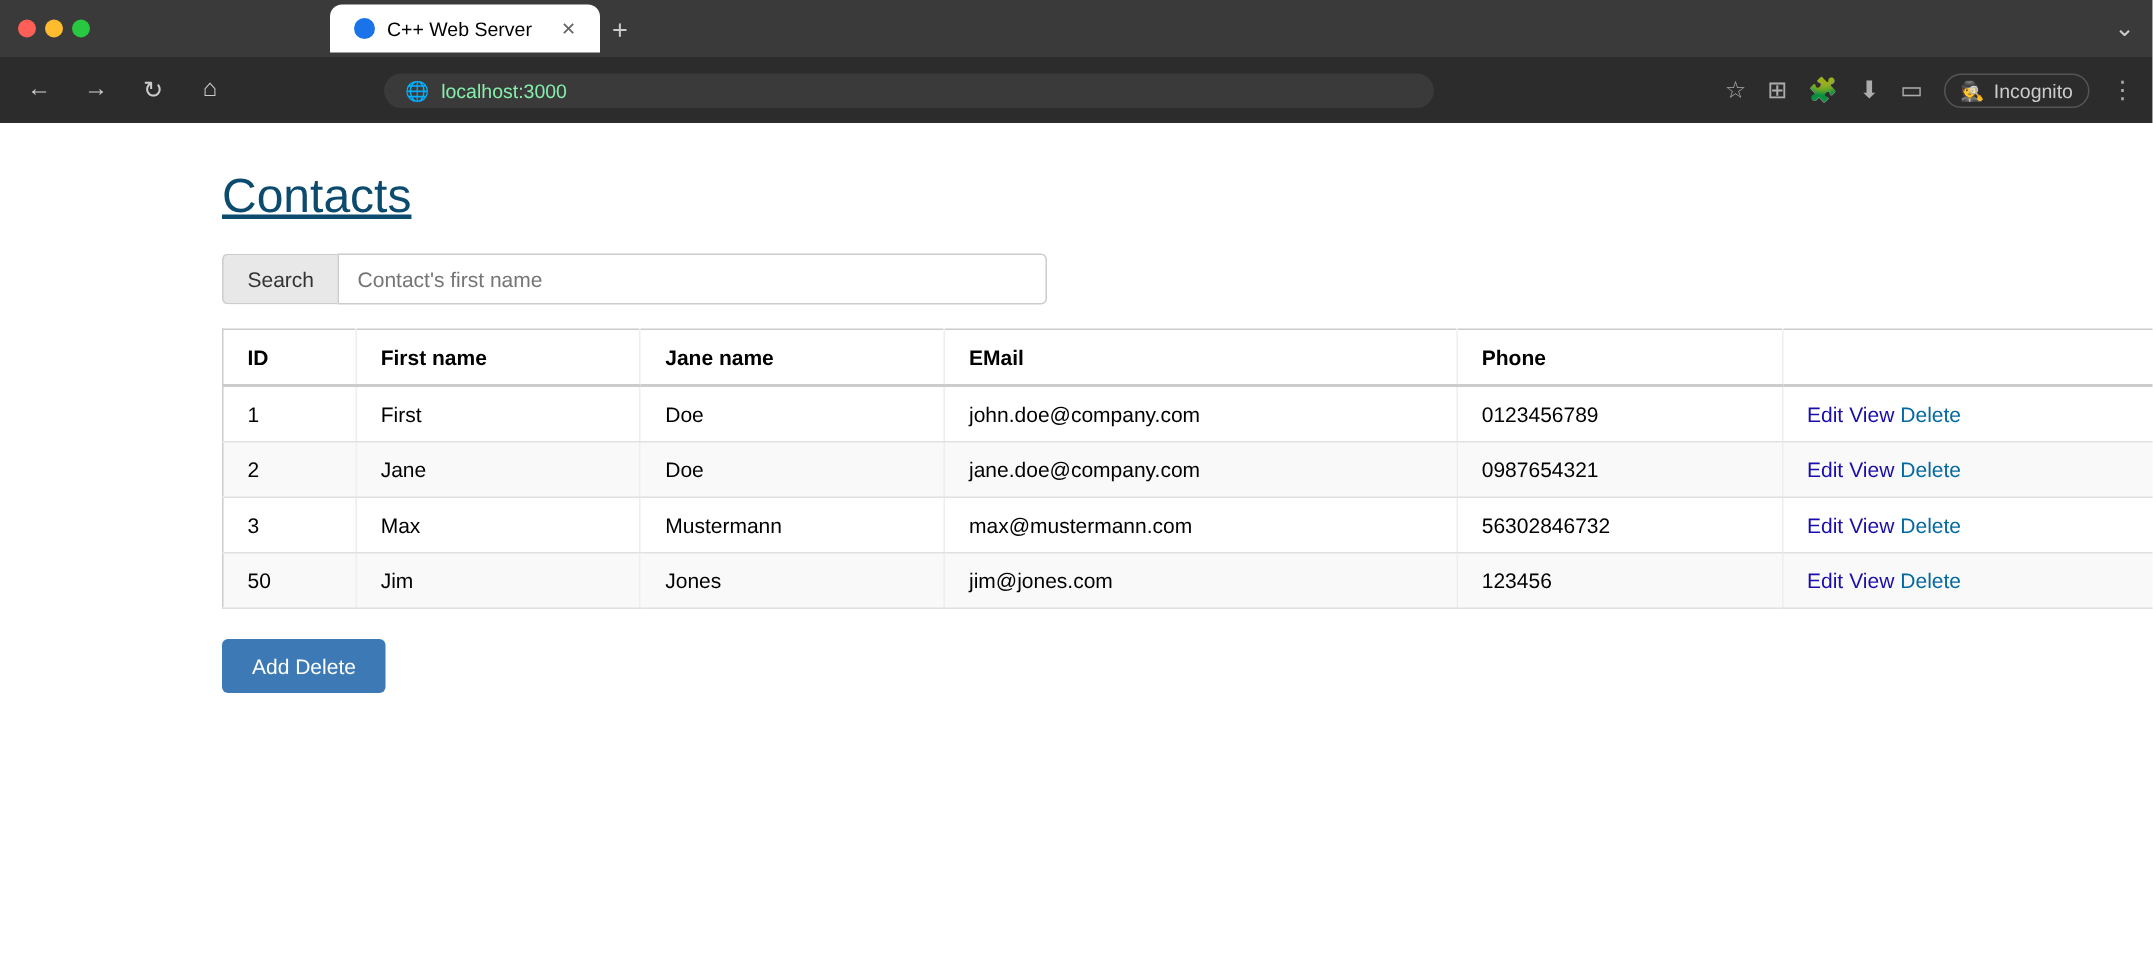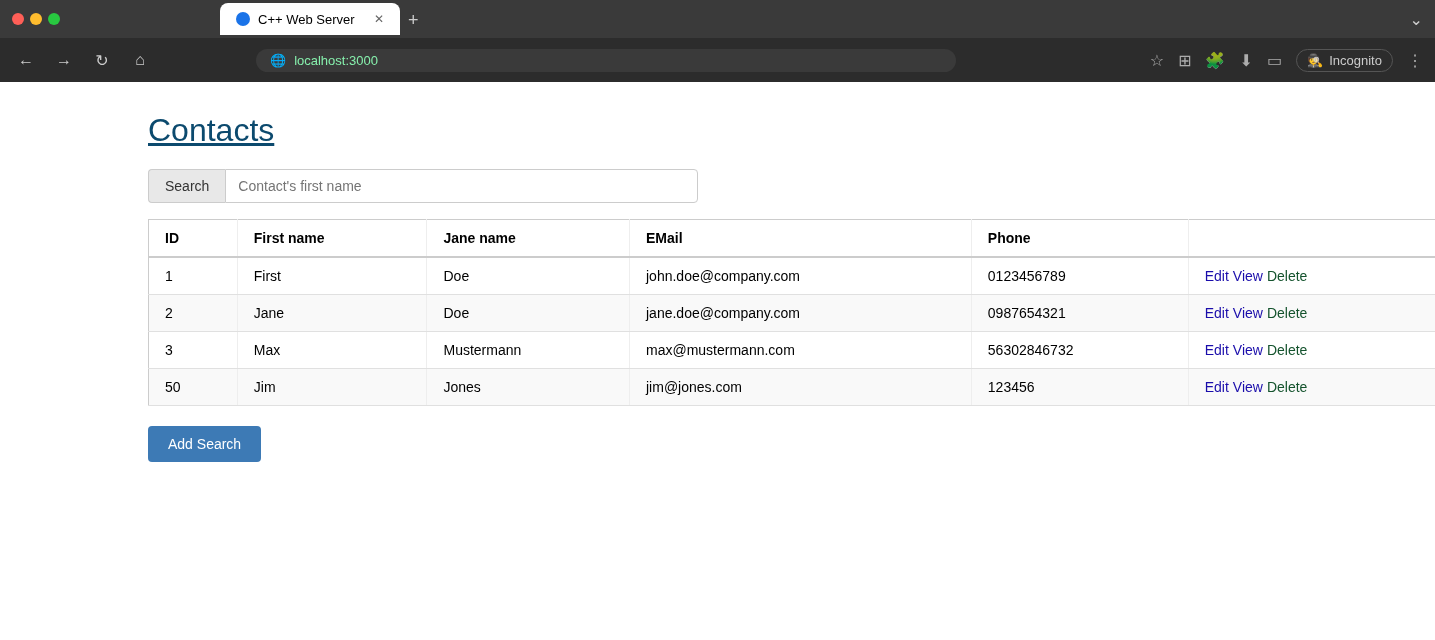--- a/index.html
+++ b/index.html
@@ -230,21 +230,21 @@
     }
 
     .action-link {
       color: #1a0dab;
       text-decoration: none;
       cursor: pointer;
       margin-right: 4px;
     }
 
     .action-link.delete {
-      color: #14532d;
+      color: #0369a1;
       text-align: center;
     }
 
     
     .add-contact-btn {
       margin-top: 20px;
       background: #3d7ab5;
       color: #fff;
       border: none;
       padding: 10px 20px;
@@ -352,14 +352,14 @@
           <td>Jim</td>
           <td>Jones</td>
           <td>jim@jones.com</td>
           <td>123456</td>
           <td><a href="#" class="action-link">Edit</a><a href="#" class="action-link">View</a><a href="#" class="action-link delete">Delete</a></td>
         </tr>
       </tbody>
   </table>
 
   
-  <button class="add-contact-btn">Add Search</button>
+  <button class="add-contact-btn">Add Delete</button>
 </div>
 
 </body></html>

